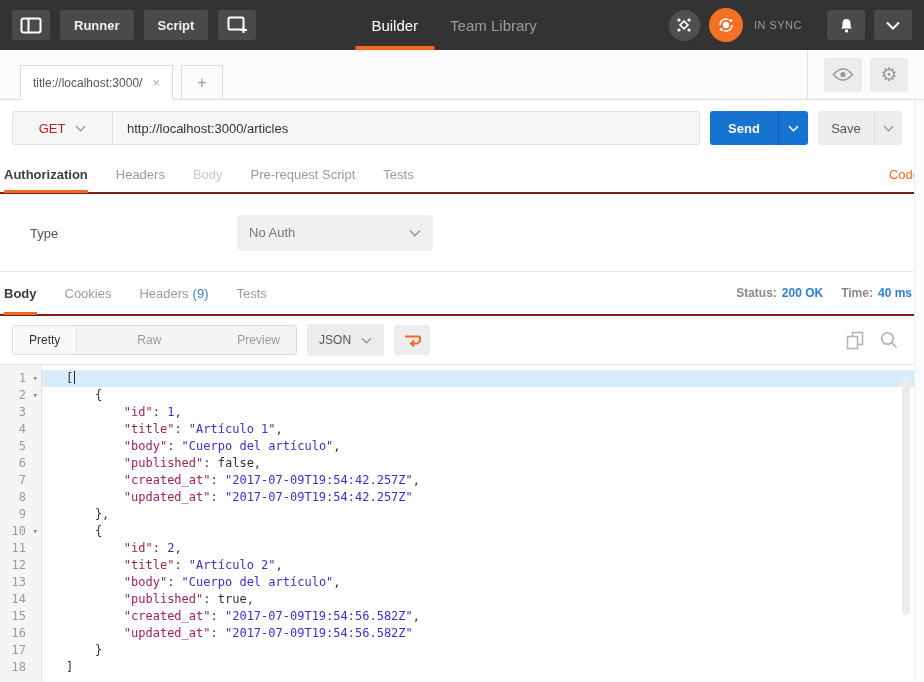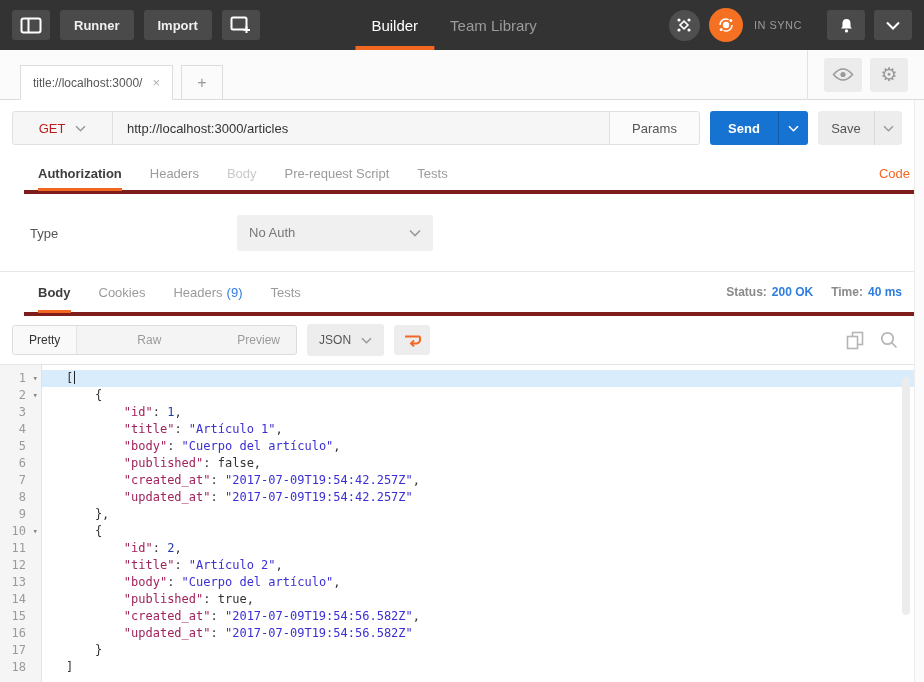--- a/index.html
+++ b/index.html
@@ -105,21 +105,21 @@
     width:56px; background:#ededed; color:#555; font-size:13px;
     display:flex; align-items:center; justify-content:center; cursor:pointer;
   }
   .save-caret {
     width:28px; background:#ededed; border-left:1px solid #d8d8d8;
     display:flex; align-items:center; justify-content:center; cursor:pointer;
   }
 
   
   .flat-tabs {
-    display:flex; align-items:stretch; padding:0 14px; border-bottom:4px solid #7f1d1d;margin-left:24px;
+    display:flex; align-items:stretch; padding:0 4px; border-bottom:2px solid #7f1d1d;
   }
   .request-tabs { height:38px; }
   .response-tabs { height:44px; }
   .flat-tab {
     display:flex; align-items:center; margin-right:28px; font-size:13px;
     color:#9b9b9b; position:relative; cursor:pointer;
   }
   .flat-tab.active { color:#3d3d3d; font-weight:bold; }
   .flat-tab.active::after {
     content:""; position:absolute; left:0; right:0; bottom:-1px; height:3px; background:#F26722;
@@ -213,21 +213,21 @@
         <svg class="chev" width="22" height="17" viewBox="0 0 22 17">
             <rect x="1.5" y="1.5" width="19" height="14" rx="2" fill="none" stroke="#fff" stroke-width="2"></rect>
             <line x1="8.5" y1="1.5" x2="8.5" y2="15.5" stroke="#fff" stroke-width="2"></line>
           </svg>
       </span>
     </div>
     <div class="hdr-btn">
         <span>Runner</span>
       </div>
     <div class="hdr-btn">
-        <span>Import</span>
+        <span>Script</span>
       </div>
     <div class="hdr-btn hdr-iconbtn">
       <span>
         <svg class="chev" width="21" height="18" viewBox="0 0 21 18">
             <rect x="1.5" y="1.5" width="15" height="12" rx="1.5" fill="none" stroke="#fff" stroke-width="2"></rect>
             <line x1="16.5" y1="10.5" x2="16.5" y2="17" stroke="#fff" stroke-width="2"></line>
             <line x1="13.5" y1="14" x2="20" y2="14" stroke="#fff" stroke-width="2"></line>
           </svg>
       </span>
     </div>
@@ -310,23 +310,20 @@
   <div class="url-group">
     <div class="method-select">
       <span>GET</span>
       <span>
         <svg class="chev" width="11" height="7" viewBox="0 0 11 7">
             <polyline points="1,1.3 5.5,5.7 10,1.3" fill="none" stroke="#9a9a9a" stroke-width="1.5"></polyline>
           </svg>
       </span>
     </div>
     <input class="url-input" value="http://localhost:3000/articles" style="">
-    <div class="params-btn">
-        <span>Params</span>
-      </div>
   </div>
   <div class="split">
     <div class="send-main">
         <span>Send</span>
       </div>
     <div class="send-caret">
       <span>
         <svg class="chev" width="11" height="7" viewBox="0 0 11 7">
             <polyline points="1,1.3 5.5,5.7 10,1.3" fill="none" stroke="#fff" stroke-width="1.6"></polyline>
           </svg>

